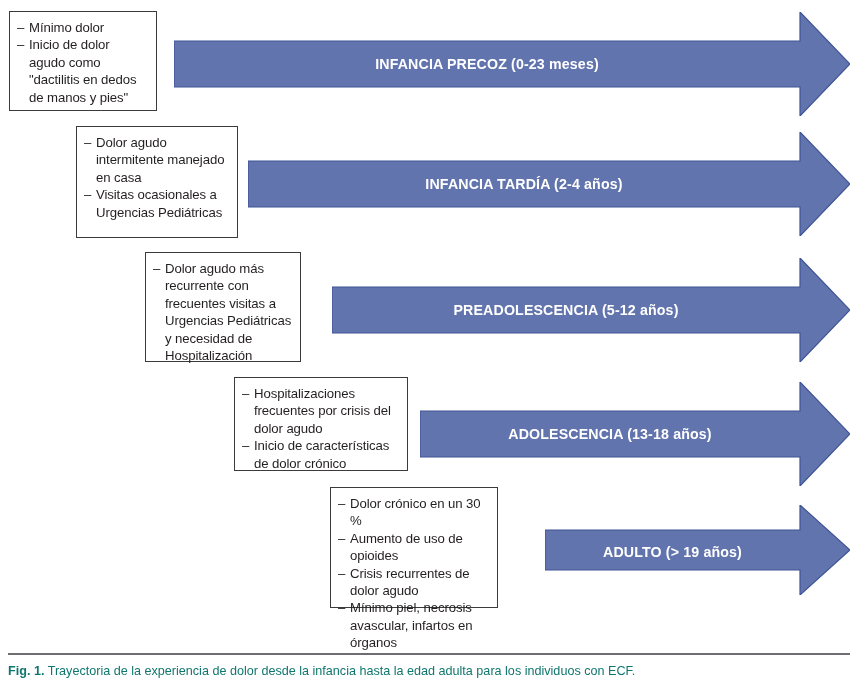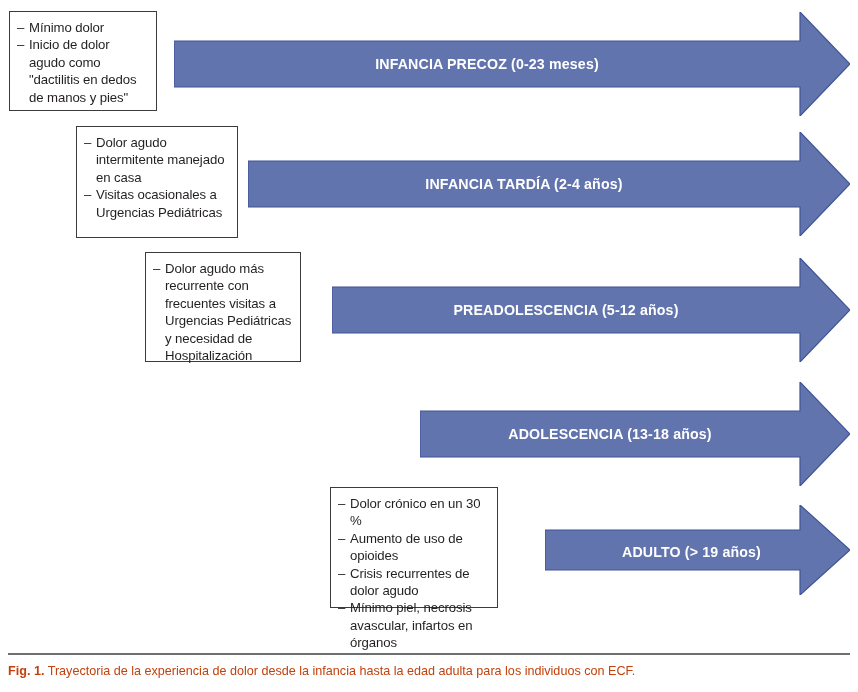--- a/index.html
+++ b/index.html
@@ -94,21 +94,21 @@
     height: 2px;
     background: #6d6e71;
   }
   #caption-text {
     position: absolute;
     left: 8px;
     top: 38px;
     width: 842px;
     font-size: 12.6px;
     line-height: 16px;
-    color: #c2410c;
+    color: #0f766e;
   }
   #caption-text .cap-label {
     font-weight: bold;
   }
 </style>
 </head>
 <body>
 
 <div id="figure-canvas">
 
@@ -157,27 +157,33 @@
   </div>
 
   <div class="arrow" style="left:420px; top:382px; width:430px; height:104px;">
     <svg viewBox="0 0 430 104" preserveAspectRatio="none" aria-hidden="true">
       <polygon points="0,29 380,29 380,0 430,52 380,104 380,75 0,75" fill="#6274ad" stroke="#3f5496" stroke-width="1.2"></polygon>
     </svg>
   </div>
   <div class="arrow-label" style="left:420px; top:411px; width:380px; height:46px;">
     <span>ADOLESCENCIA (13-18 años)</span>
   </div>
+  <div class="note-box" style="left:234px; top:377px; width:174px; height:94px;">
+    <ul class="note-list">
+      <li>Hospitalizaciones frecuentes por crisis del dolor agudo</li>
+      <li>Inicio de características de dolor crónico</li>
+    </ul>
+  </div>
 
   <div class="arrow" style="left:545px; top:505px; width:305px; height:90px;">
     <svg viewBox="0 0 305 90" preserveAspectRatio="none" aria-hidden="true">
       <polygon points="0,25 255,25 255,0 305,45 255,90 255,65 0,65" fill="#6274ad" stroke="#3f5496" stroke-width="1.2"></polygon>
     </svg>
   </div>
-  <div class="arrow-label" style="left:545px; top:530px; width:255px; height:44px;margin-left:19px;">
+  <div class="arrow-label" style="left:545px; top:530px; width:255px; height:44px;">
     <span>ADULTO (&gt; 19 años)</span>
   </div>
   <div class="note-box" style="left:330px; top:487px; width:168px; height:121px;">
     <ul class="note-list">
       <li>Dolor crónico en un 30 %</li>
       <li>Aumento de uso de opioides</li>
       <li>Crisis recurrentes de dolor agudo</li>
       <li>Mínimo piel, necrosis avascular, infartos en órganos</li>
     </ul>
   </div>

